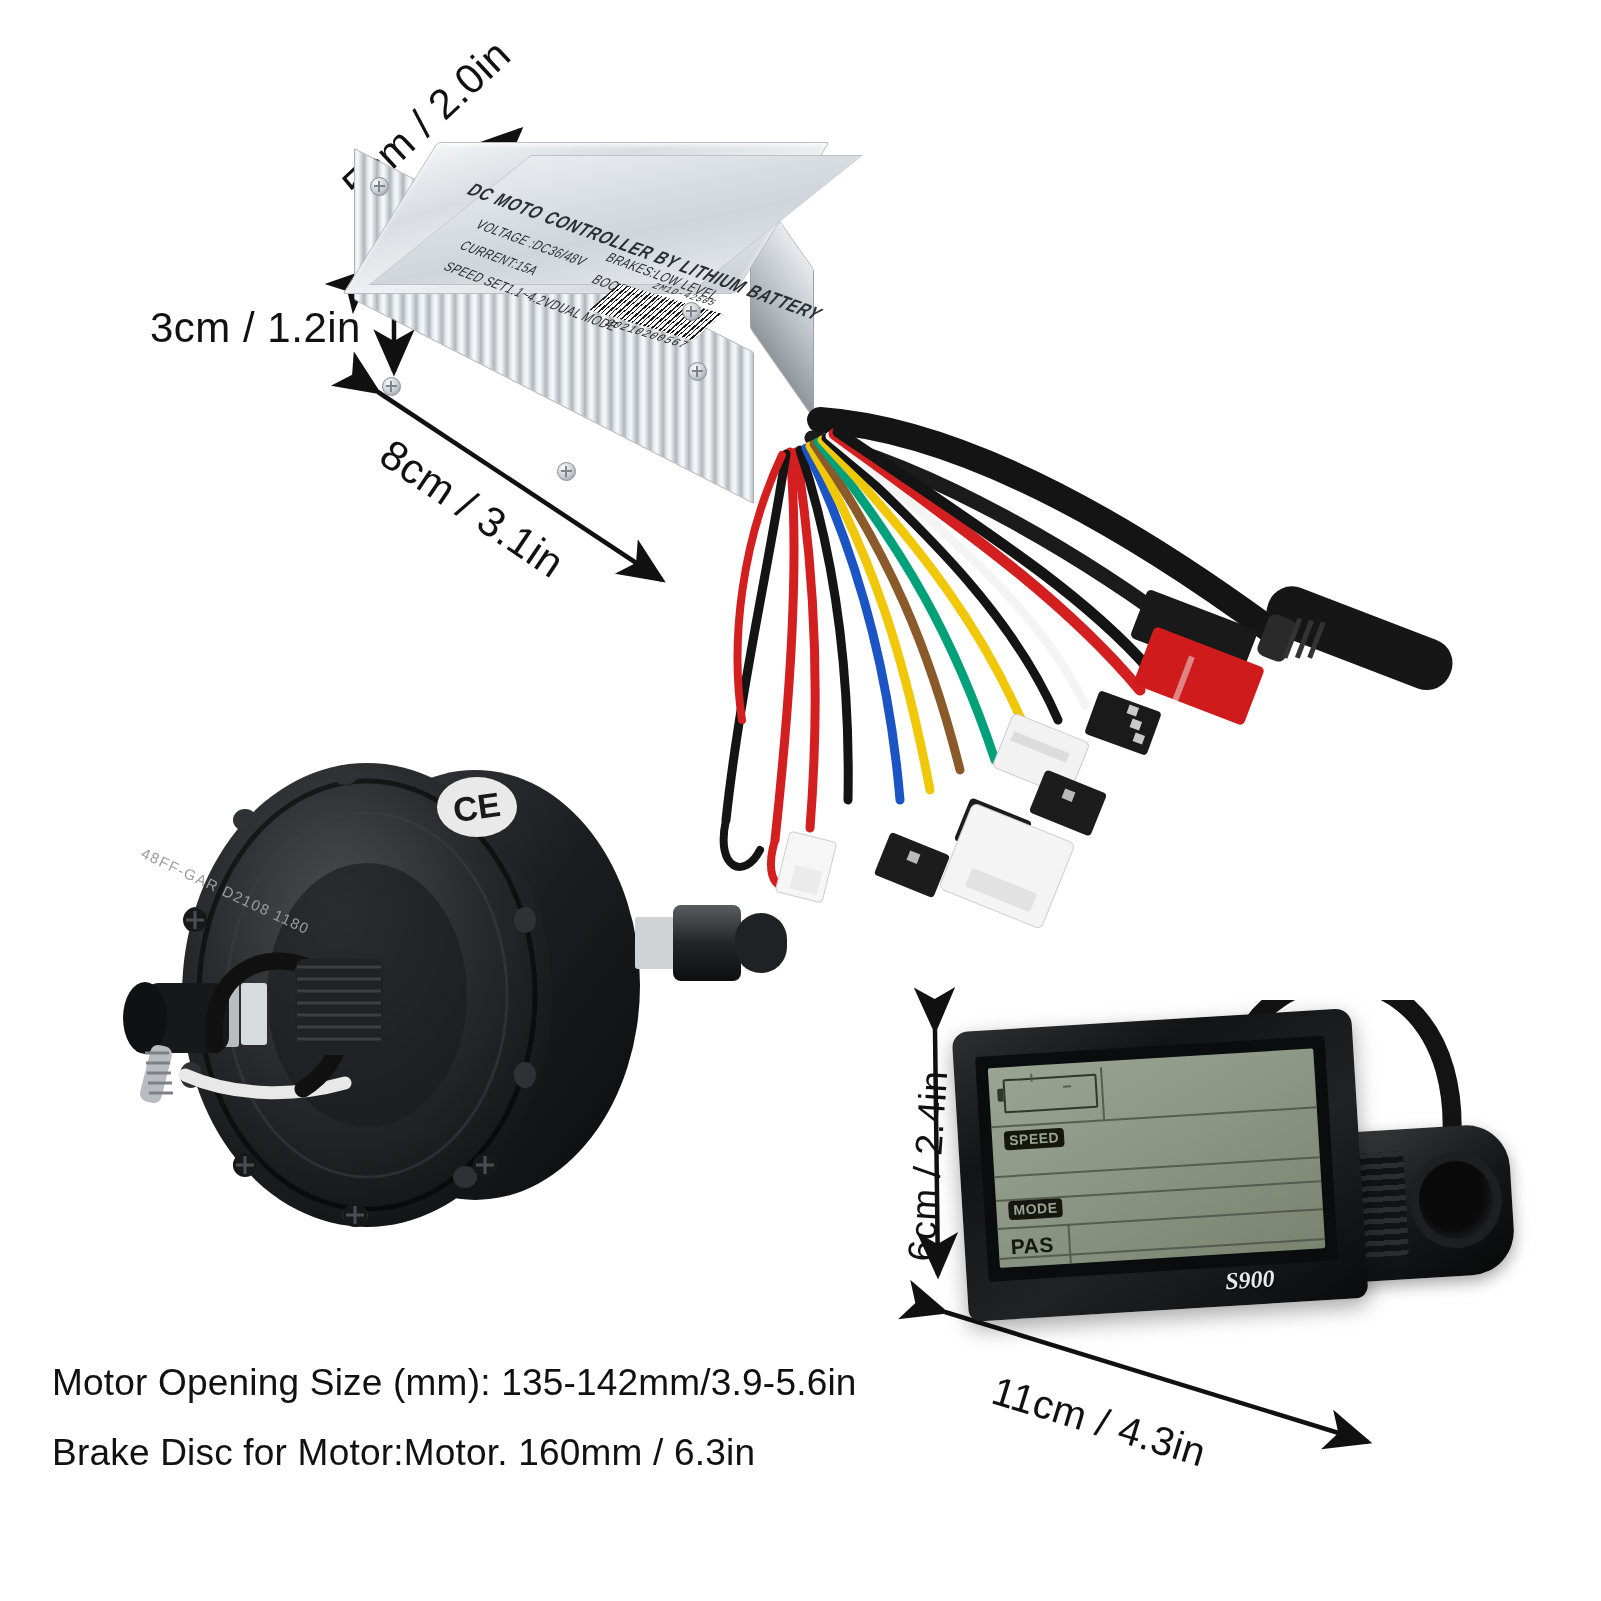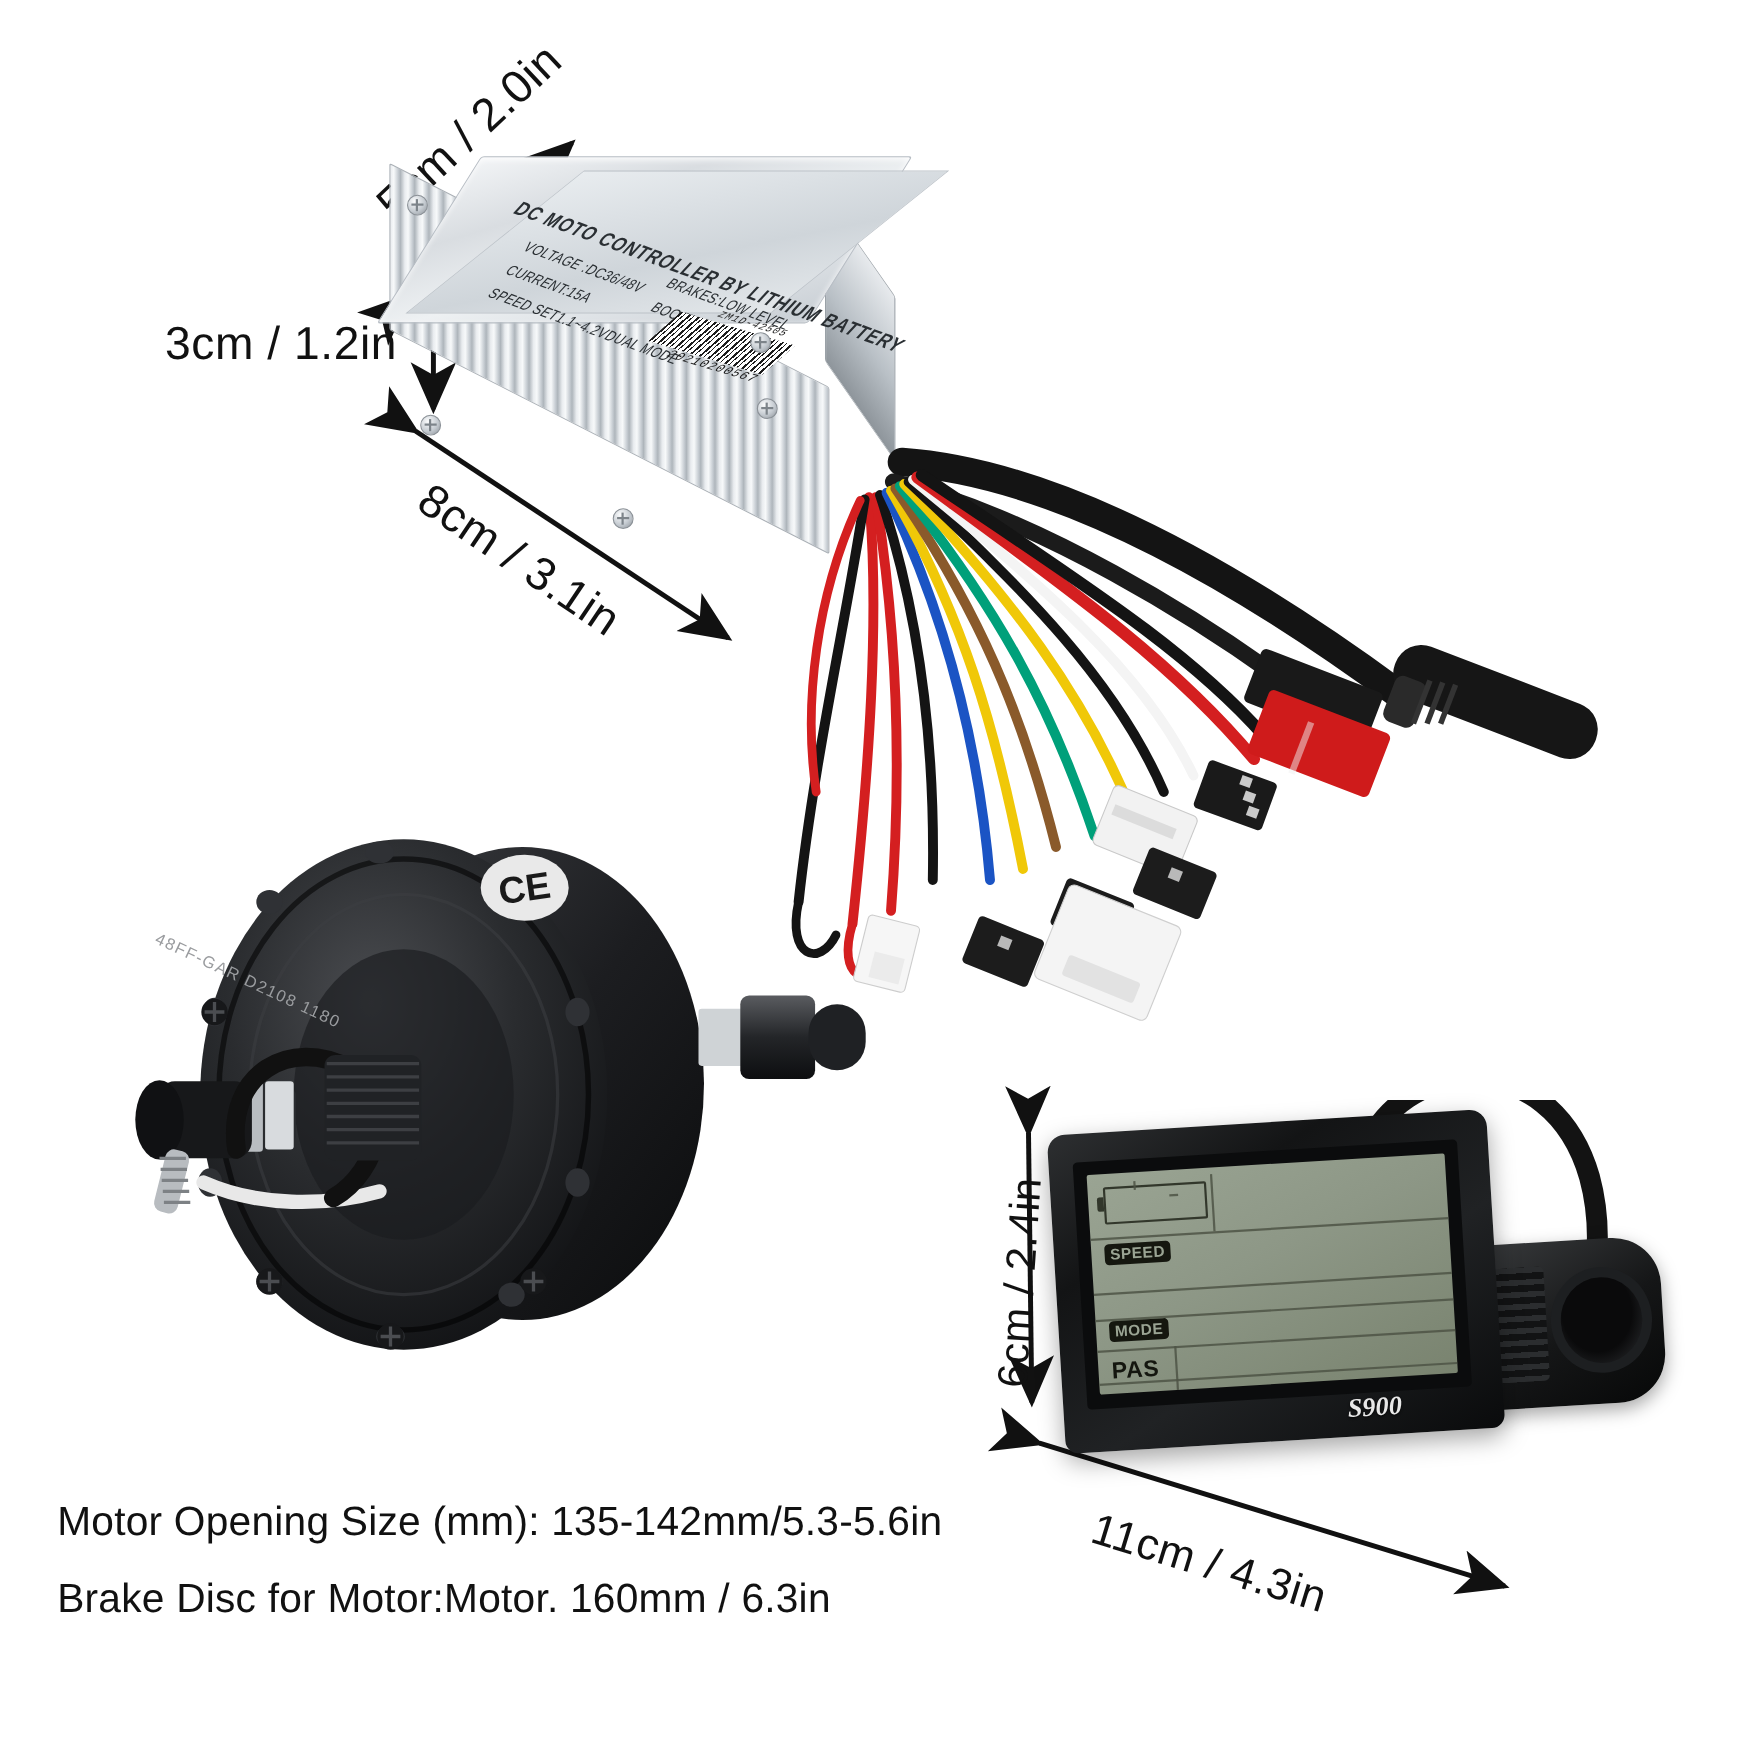--- a/index.html
+++ b/index.html
@@ -100,21 +100,21 @@
 
     <line x1="378" y1="392" x2="662" y2="580" stroke="#111" stroke-width="4.5" marker-start="url(#ah2)" marker-end="url(#ah)"></line>
 
     <line x1="935" y1="1030" x2="938" y2="1275" stroke="#111" stroke-width="4.5" marker-start="url(#ah2)" marker-end="url(#ah)"></line>
 
     <line x1="945" y1="1312" x2="1368" y2="1442" stroke="#111" stroke-width="4.5" marker-start="url(#ah2)" marker-end="url(#ah)"></line>
   </svg>
 
   <div class="dim" style="left:333px;top:174px;font-size:42px;transform:rotate(-43deg);transform-origin:0 0;">5cm / 2.0in</div>
 
-  <div class="dim" style="left:150px;top:288px;font-size:42px;">3cm / 1.2in</div>
+  <div class="dim" style="left:150px;top:304px;font-size:42px;">3cm / 1.2in</div>
 
   <div class="dim" style="left:398px;top:430px;font-size:42px;transform:rotate(34deg);transform-origin:0 0;">8cm / 3.1in</div>
 
   <div class="dim" style="left:900px;top:1260px;font-size:38px;transform:rotate(-86deg);transform-origin:0 0;">6cm / 2.4in</div>
 
   <div class="dim" style="left:1000px;top:1368px;font-size:40px;transform:rotate(17deg);transform-origin:0 0;">11cm / 4.3in</div>
 
   <div id="controller">
 
     <div class="ctl-front"></div>
@@ -358,16 +358,16 @@
           <div class="badge" style="left:12px;top:134px;">MODE</div>
 
           <div class="plain-lbl" style="left:12px;top:168px;">PAS</div>
         </div>
       </div>
 
       <div class="lcd-brand" style="left:258px;top:252px;">S900</div>
     </div>
   </div>
 
-  <div class="spec" style="left:52px;top:1362px;">Motor Opening Size (mm): 135-142mm/5.3-5.6in</div>
+  <div class="spec" style="left:52px;top:1362px;">Motor Opening Size (mm): 135-142mm/3.9-5.6in</div>
   <div class="spec" style="left:52px;top:1432px;">Brake Disc for Motor:Motor. 160mm / 6.3in</div>
 
 </div>
 
 </body></html>

